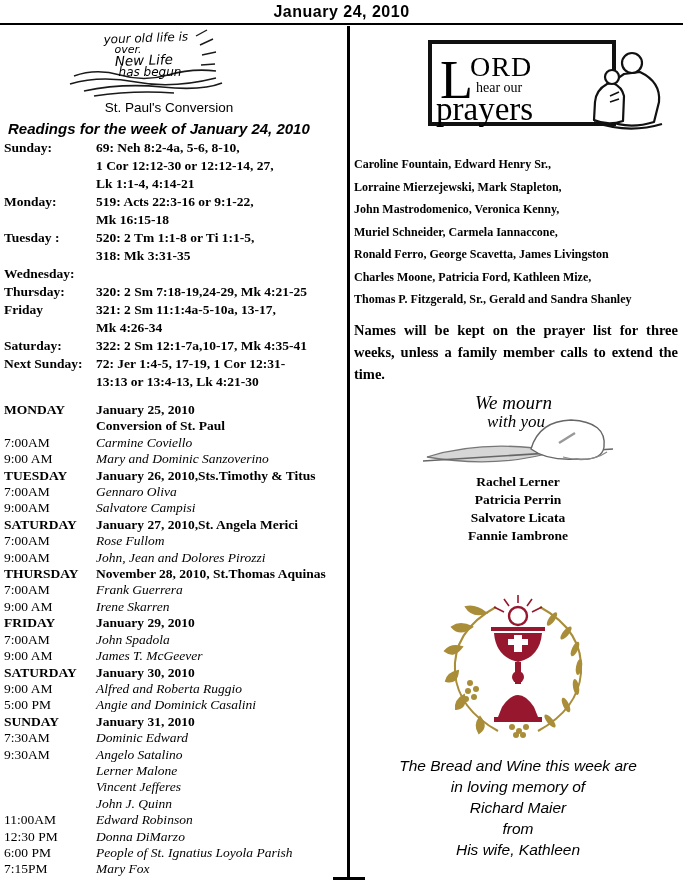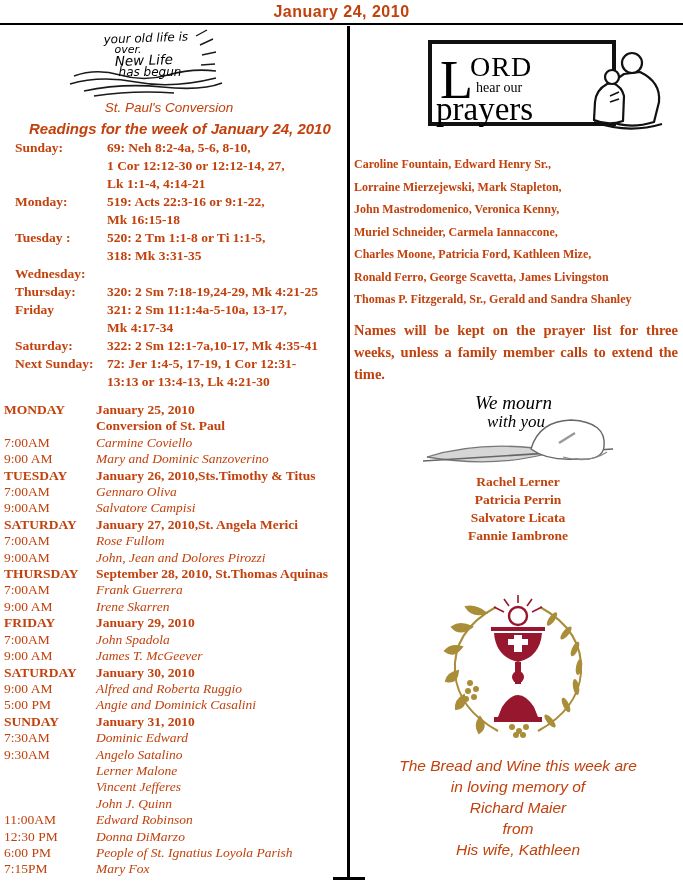--- a/index.html
+++ b/index.html
@@ -1,36 +1,36 @@
 <!DOCTYPE html>
 <html><head>
 <meta charset="utf-8">
 <style>
   html,body {margin:0; padding:0; background:#fff;}
-  .page {position:relative; width:683px; height:887px; background:#fff; color:#c2410c; overflow:hidden;}
+  .page {position:relative; width:683px; height:887px; background:#fff; color:#000000; overflow:hidden;}
 
   .title {font-family:"Liberation Sans", sans-serif; font-weight:bold; font-size:16px;
           text-align:center; padding-top:3px; letter-spacing:0.5px;}
   .top-rule {position:absolute; top:23px; left:0; width:683px; height:2px; background:#000;}
   .divider {position:absolute; top:26px; left:347px; width:3px; height:853px; background:#000;}
   .divider-foot {position:absolute; top:877px; left:333px; width:32px; height:3px; background:#000;}
 
   .col-left  {position:absolute; top:26px; left:4px;  width:341px;}
   .col-right {position:absolute; top:26px; left:354px; width:328px;}
 
   .sketch {display:block; margin:2px 0 0 60px;}
-  .caption {font-family:"Liberation Sans", sans-serif; font-style:italic; font-size:13.5px;
+  .caption {font-family:"Liberation Sans", sans-serif; font-size:13.5px;
             text-align:center; width:330px; line-height:16px;}
   .readings-heading {font-family:"Liberation Sans", sans-serif; font-weight:bold; font-style:italic;
-            font-size:15px; margin-top:4px; padding-left:4px;margin-left:21px;}
+            font-size:15px; margin-top:4px; padding-left:4px;}
 
   .readings {margin-top:2px; font-family:"Liberation Serif", "DejaVu Serif", serif;
              font-weight:bold; font-size:13.5px;}
   .reading-row {display:flex; line-height:18px;}
-  .r-label {width:92px; flex:none; white-space:nowrap;margin-left:11px;}
+  .r-label {width:92px; flex:none; white-space:nowrap;}
   .r-text  {white-space:nowrap;}
 
   .schedule {margin-top:11px; font-family:"Liberation Serif", "DejaVu Serif", serif; font-size:13.5px;}
   .sched-row {display:flex; line-height:16.4px;}
   .s-left {width:92px; flex:none; white-space:nowrap;}
   .s-right {white-space:nowrap;}
   .sched-row.day .s-left, .sched-row.day .s-right {font-weight:bold;}
   .sched-row.day2 .s-right {font-weight:bold;}
   .sched-row.time .s-right {font-style:italic;}
 
@@ -134,21 +134,21 @@
           <span class="r-text">320: 2 Sm 7:18-19,24-29, Mk 4:21-25</span>
         </div>
 
         <div class="reading-row">
           <span class="r-label">Friday</span>
           <span class="r-text">321: 2 Sm 11:1:4a-5-10a, 13-17,</span>
         </div>
 
         <div class="reading-row">
           <span class="r-label"></span>
-          <span class="r-text">Mk 4:17-34</span>
+          <span class="r-text">Mk 4:26-34</span>
         </div>
 
         <div class="reading-row">
           <span class="r-label">Saturday:</span>
           <span class="r-text">322: 2 Sm 12:1-7a,10-17, Mk 4:35-41</span>
         </div>
 
         <div class="reading-row">
           <span class="r-label">Next Sunday:</span>
           <span class="r-text">72: Jer 1:4-5, 17-19, 1 Cor 12:31-</span>
@@ -207,21 +207,21 @@
           <span class="s-right">Rose Fullom</span>
         </div>
 
         <div class="sched-row time">
           <span class="s-left">9:00AM</span>
           <span class="s-right">John, Jean and Dolores Pirozzi</span>
         </div>
 
         <div class="sched-row day">
           <span class="s-left">THURSDAY</span>
-          <span class="s-right">September 28, 2010, St.Thomas Aquinas</span>
+          <span class="s-right">November 28, 2010, St.Thomas Aquinas</span>
         </div>
 
         <div class="sched-row time">
           <span class="s-left">7:00AM</span>
           <span class="s-right">Frank Guerrera</span>
         </div>
 
         <div class="sched-row time">
           <span class="s-left">9:00 AM</span>
           <span class="s-right">Irene Skarren</span>
@@ -333,23 +333,23 @@
     <div class="prayer-list">
 
         <div class="prayer-line">Caroline Fountain, Edward Henry Sr.,</div>
 
         <div class="prayer-line">Lorraine Mierzejewski, Mark Stapleton,</div>
 
         <div class="prayer-line">John Mastrodomenico, Veronica Kenny,</div>
 
         <div class="prayer-line">Muriel Schneider, Carmela Iannaccone,</div>
 
+        <div class="prayer-line">Ronald Ferro, George Scavetta, James Livingston</div>
+
         <div class="prayer-line">Charles Moone, Patricia Ford, Kathleen Mize,</div>
-
-        <div class="prayer-line">Ronald Ferro, George Scavetta, James Livingston</div>
 
         <div class="prayer-line">Thomas P. Fitzgerald, Sr., Gerald and Sandra Shanley</div>
       </div>
 
     <div class="note">Names will be kept on the prayer list for three weeks, unless a family member calls to extend the time.</div>
 
     <svg class="mourn" width="210" height="78" viewBox="0 0 210 78">
       <g font-family="Liberation Serif, DejaVu Serif, serif" font-style="italic" fill="#333">
         <text x="62" y="18" font-size="19">We mourn</text>
         <text x="74" y="36" font-size="17">with you</text>

